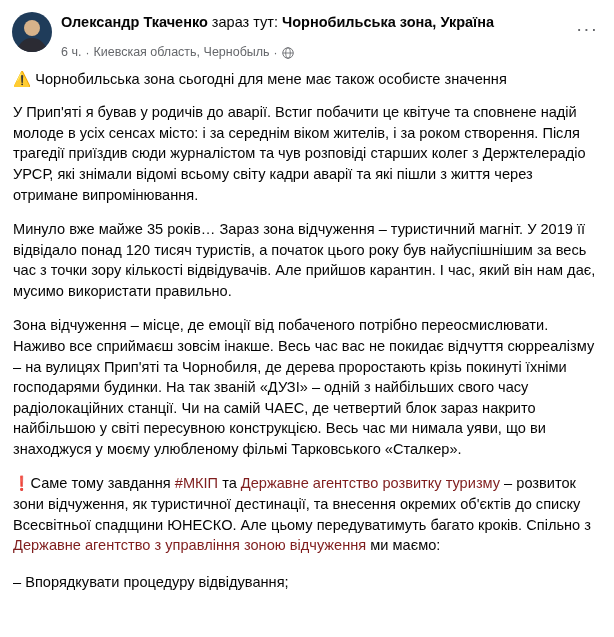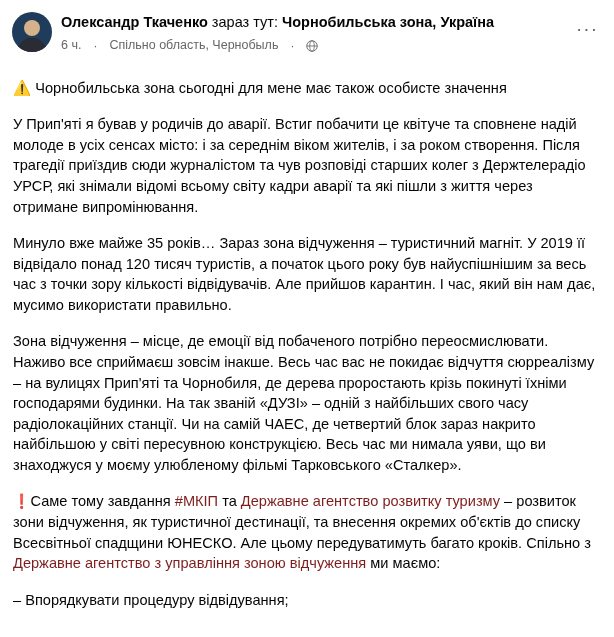--- a/index.html
+++ b/index.html
@@ -72,24 +72,24 @@
     font-weight: normal;
     color: #050505;
   }
   .name-line .place {
     font-weight: bold;
     color: #050505;
   }
   .meta-line {
     font-size: 12.5px;
     color: #65676b;
-    margin-top: 7px;
+    margin-top: 14px;
     display: flex;
     align-items: center;
-    gap: 12px;
+    gap: 4px;
     white-space: nowrap;
   }
   .meta-line .dot {
     font-size: 12px;
     line-height: 1;
     color: #65676b;
   }
   .globe-icon {
     display: inline-block;
     width: 12px;
@@ -112,21 +112,21 @@
     cursor: pointer;
     user-select: none;
   }
   .post-body {
     padding: 2px 13px 10px 13px;
     font-size: 14.6px;
     line-height: 1.41;
     color: #050505;
   }
   .para {
-    margin: 16px 0 14px 0;
+    margin: 0 0 14px 0;
   }
   .para.tight {
     margin-bottom: 13px;
   }
   .emoji {
     font-family: "DejaVu Sans", sans-serif;
     font-size: 14px;
   }
   .hashtag, .link {
     color: #7f1d1d;
@@ -150,21 +150,21 @@
       <div class="face"></div>
       <div class="body"></div>
     </div>
     <div class="header-text">
       <div class="name-line">
         <span class="author">Олександр Ткаченко</span><span class="feeling">&nbsp;</span><span class="feeling">зараз тут:</span><span class="feeling">&nbsp;</span><span class="place">Чорнобильська зона, Україна</span>
       </div>
       <div class="meta-line">
         <span>6 ч.</span>
         <span class="dot">·</span>
-        <span>Спільно область, Чернобыль</span>
+        <span>Киевская область, Чернобыль</span>
         <span class="dot">·</span>
         <span class="globe-icon">
           <svg viewBox="0 0 16 16" width="12" height="12" aria-hidden="true">
             <circle cx="8" cy="8" r="7" fill="none" stroke="#65676b" stroke-width="1.2"></circle>
             <ellipse cx="8" cy="8" rx="3" ry="7" fill="none" stroke="#65676b" stroke-width="1.1"></ellipse>
             <line x1="1" y1="8" x2="15" y2="8" stroke="#65676b" stroke-width="1.1"></line>
           </svg>
         </span>
       </div>
     </div>

